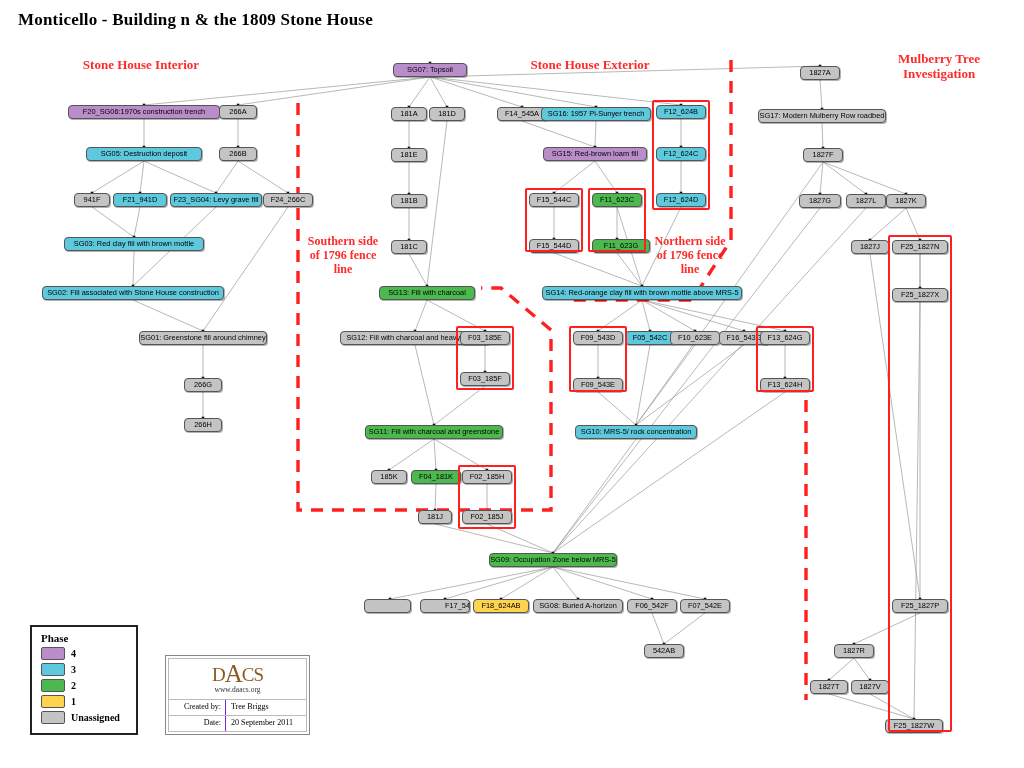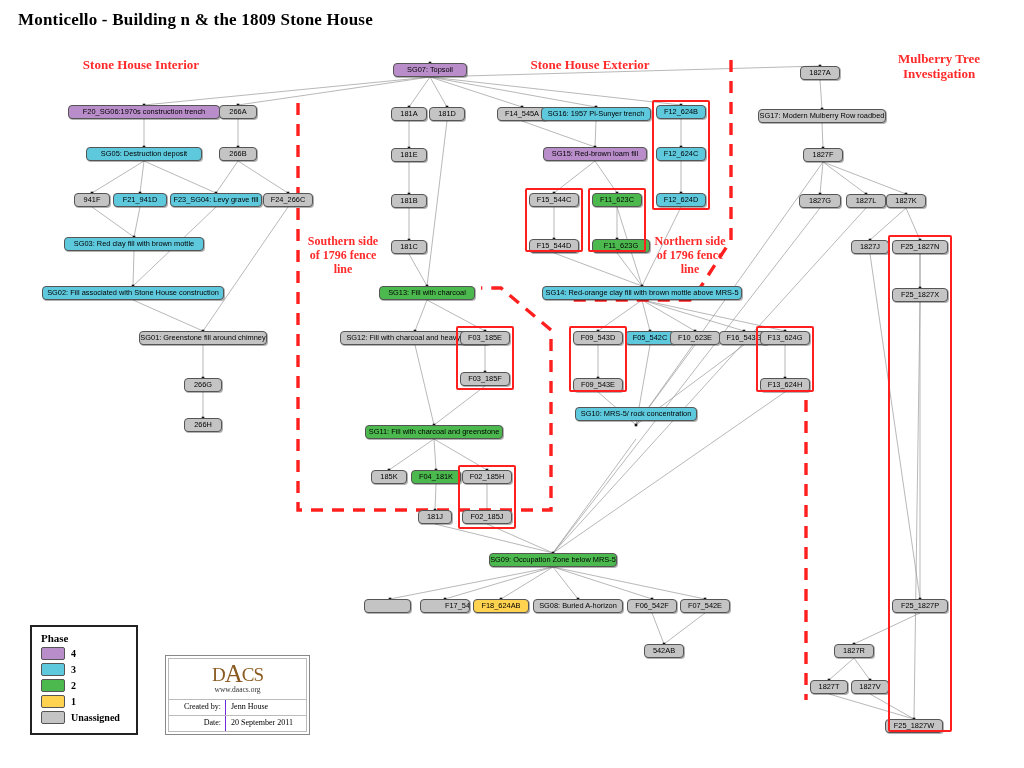--- a/index.html
+++ b/index.html
@@ -289,21 +289,21 @@
       <div class="node p0" style="left: 529px; top: 239px; width: 50px;">F15_544D</div>
       <div class="node p2" style="left: 592px; top: 239px; width: 58px;">F11_623G</div>
       <div class="node p3" style="left: 542px; top: 286px; width: 200px;">SG14: Red-orange clay fill with brown mottle above MRS-5</div>
       <div class="node p0" style="left: 573px; top: 331px; width: 50px;">F09_543D</div>
       <div class="node p3" style="left: 625px; top: 331px; width: 50px;">F05_542C</div>
       <div class="node p0" style="left: 670px; top: 331px; width: 50px;">F10_623E</div>
       <div class="node p0" style="left: 719px; top: 331px; width: 50px;">F16_543G</div>
       <div class="node p0" style="left: 760px; top: 331px; width: 50px;">F13_624G</div>
       <div class="node p0" style="left: 573px; top: 378px; width: 50px;">F09_543E</div>
       <div class="node p0" style="left: 760px; top: 378px; width: 50px;">F13_624H</div>
-      <div class="node p3" style="left: 575px; top: 407px; width: 122px;">SG10: MRS-5/ rock concentration</div>
+      <div class="node p3" style="left: 575px; top: 425px; width: 122px;">SG10: MRS-5/ rock concentration</div>
       <div class="node p0" style="left: 800px; top: 66px; width: 40px;">1827A</div>
       <div class="node p0" style="left: 758px; top: 109px; width: 128px;">SG17: Modern Mulberry Row roadbed</div>
       <div class="node p0" style="left: 803px; top: 148px; width: 40px;">1827F</div>
       <div class="node p0" style="left: 799px; top: 194px; width: 42px;">1827G</div>
       <div class="node p0" style="left: 846px; top: 194px; width: 40px;">1827L</div>
       <div class="node p0" style="left: 886px; top: 194px; width: 40px;">1827K</div>
       <div class="node p0" style="left: 851px; top: 240px; width: 38px;">1827J</div>
       <div class="node p0" style="left: 892px; top: 240px; width: 56px;">F25_1827N</div>
       <div class="node p0" style="left: 892px; top: 288px; width: 56px;">F25_1827X</div>
       <div class="node p0" style="left: 892px; top: 599px; width: 56px;">F25_1827P</div>
@@ -351,21 +351,21 @@
   </div>
 
   <div id="daacs">
     <div class="inner">
       <div class="logo">
         <div class="wm">D<span class="big">A</span>CS</div>
         <div class="url">www.daacs.org</div>
       </div>
       <div class="rowline">
         <div class="lbl">Created by:</div>
-        <div class="val">Jenn House</div>
+        <div class="val">Tree Briggs</div>
       </div>
       <div class="rowline">
         <div class="lbl">Date:</div>
         <div class="val">20 September 2011</div>
       </div>
     </div>
   </div>
 
 </div>
 

